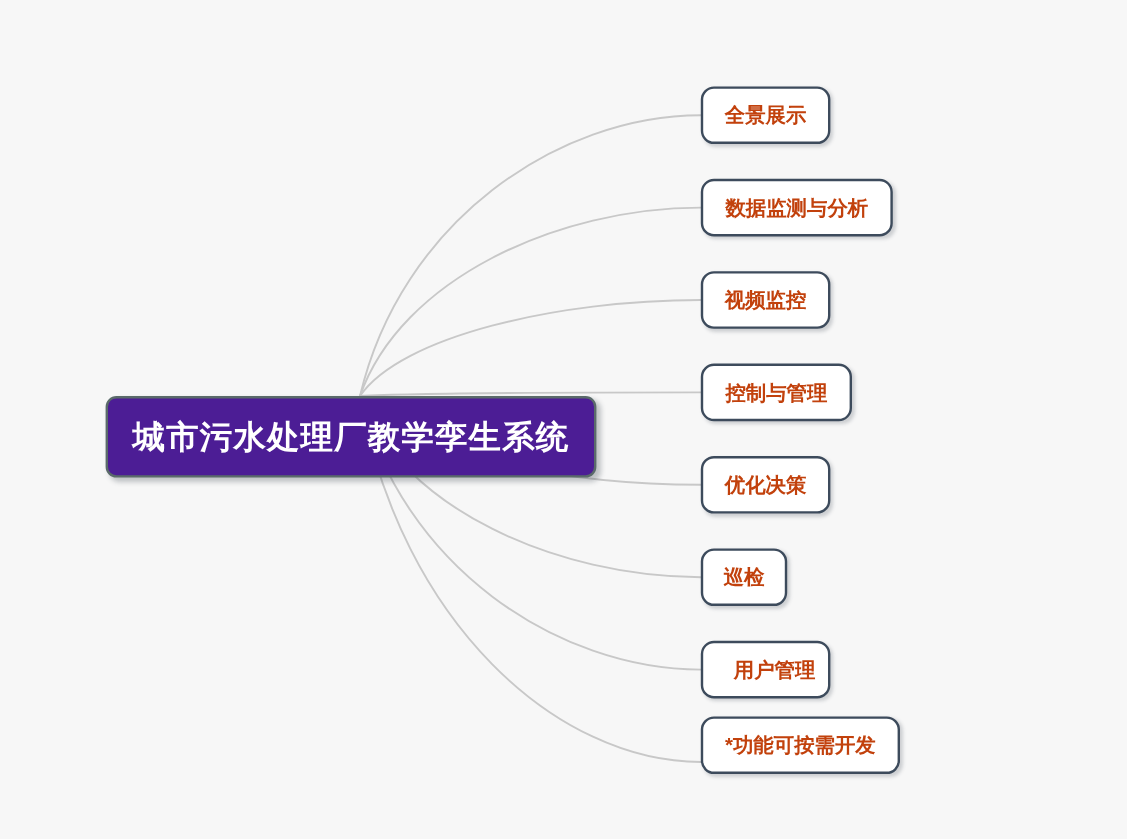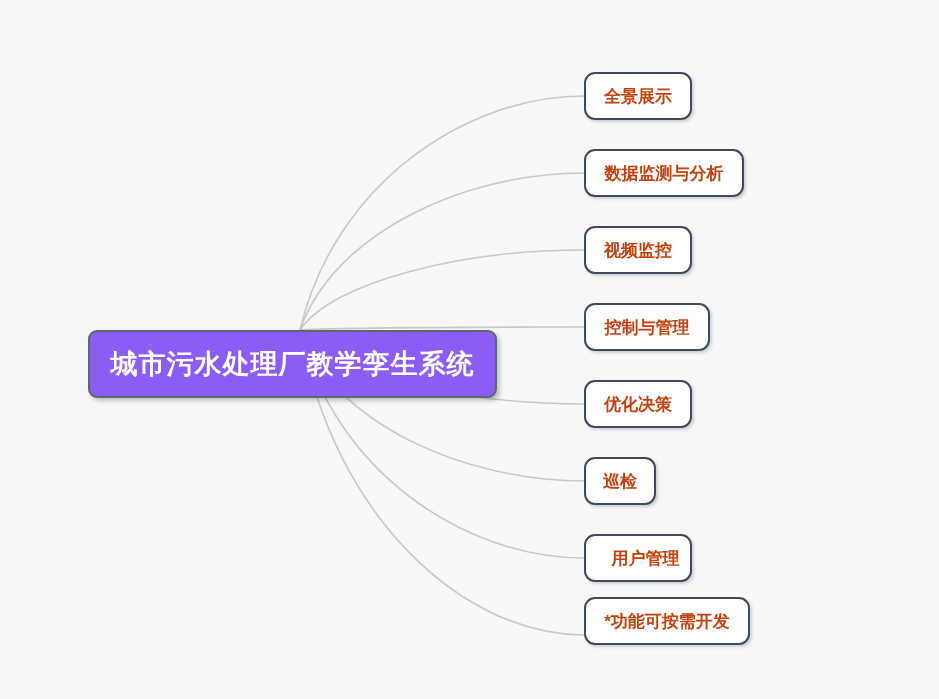--- a/index.html
+++ b/index.html
@@ -47,21 +47,21 @@
   .node {
     position: absolute;
     box-sizing: border-box;
     display: flex;
     align-items: center;
     justify-content: center;
     white-space: nowrap;
   }
 
   .root-node {
-    background: #8b5cf6;
+    background: #4c1d95;
     border: 2px solid #5a6a6a;
     border-radius: 9px;
     color: #ffffff;
     font-size: 27px;
     font-weight: bold;
     letter-spacing: 1px;
     box-shadow: 3px 3px 4px rgba(60, 70, 80, 0.30);
     padding: 0 14px;
   }
 

